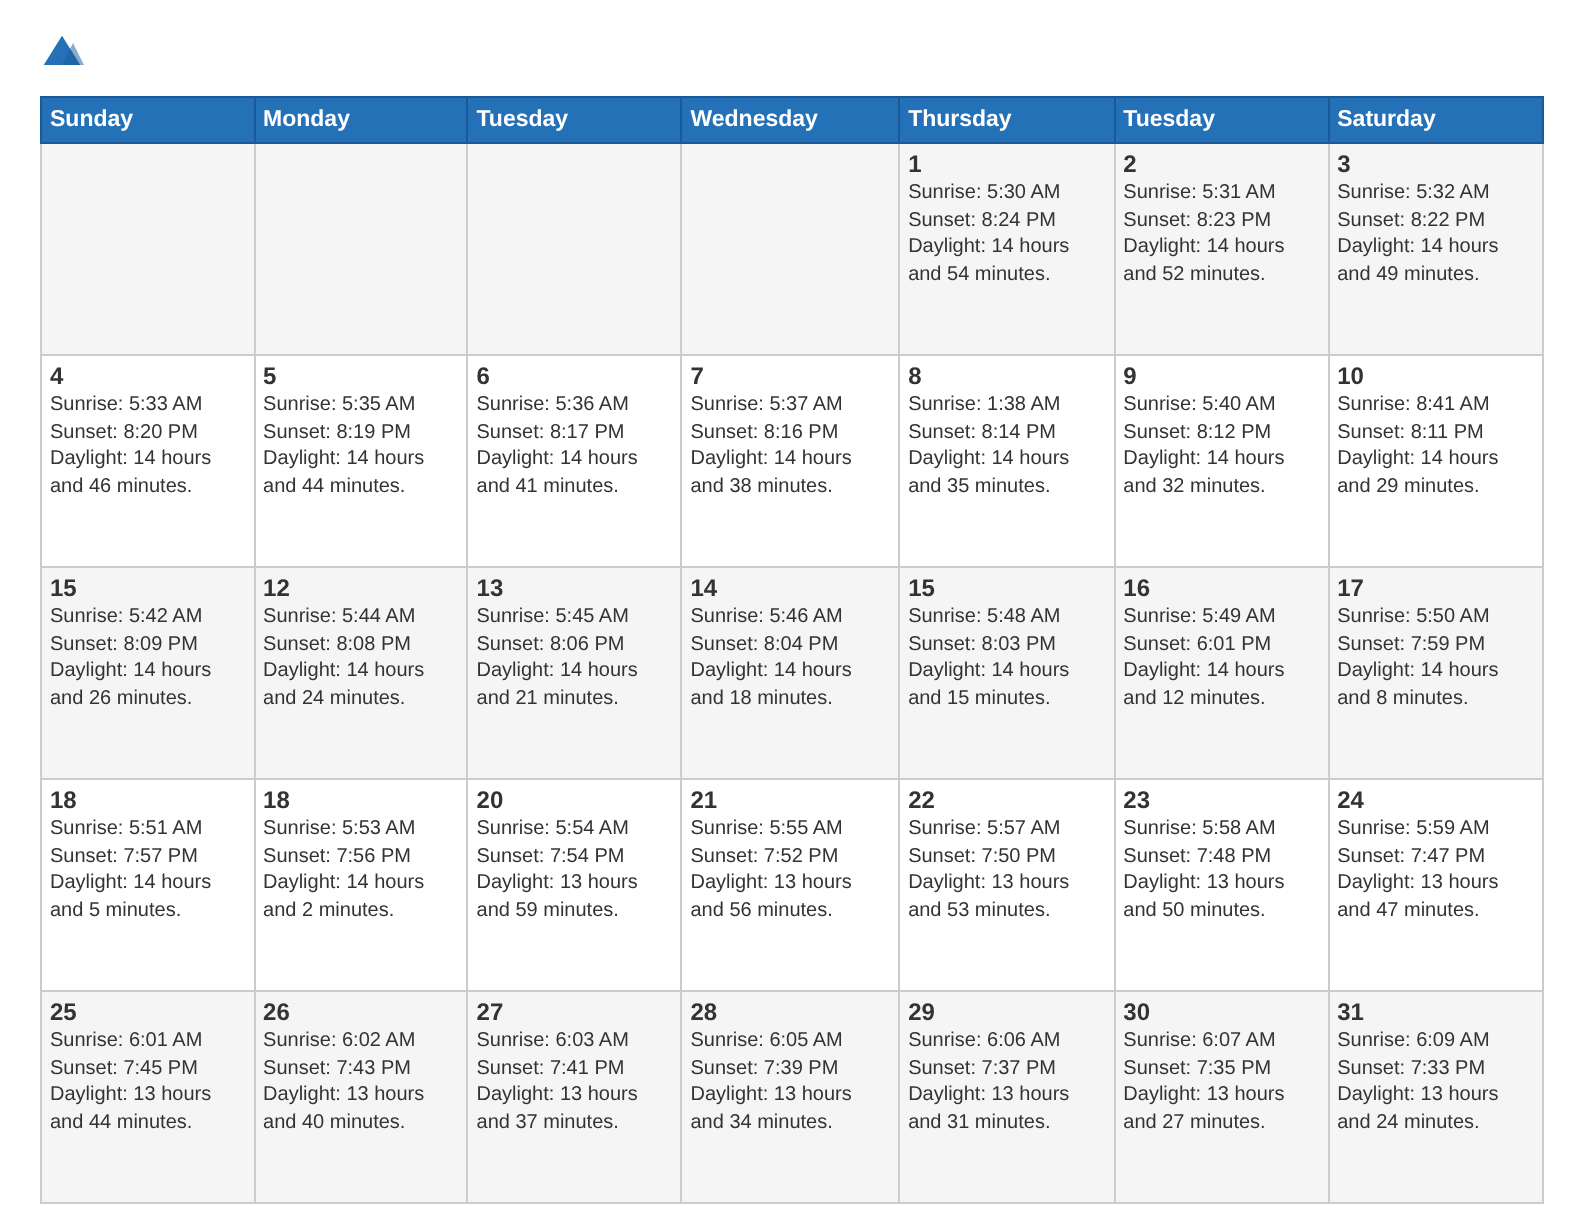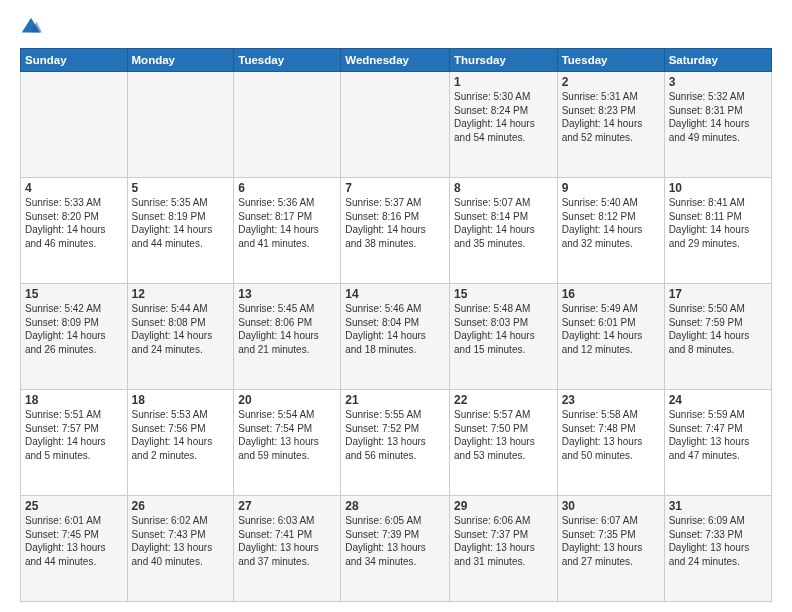--- a/index.html
+++ b/index.html
@@ -147,21 +147,21 @@
           <td>
             <span class="day-number">2</span>
             <div class="day-info">Sunrise: 5:31 AM
 Sunset: 8:23 PM
 Daylight: 14 hours
 and 52 minutes.</div>
           </td>
           <td>
             <span class="day-number">3</span>
             <div class="day-info">Sunrise: 5:32 AM
-Sunset: 8:31 PM
+Sunset: 8:22 PM
 Daylight: 14 hours
 and 49 minutes.</div>
           </td>
         </tr>
         <tr>
           <td>
             <span class="day-number">4</span>
             <div class="day-info">Sunrise: 5:33 AM
 Sunset: 8:20 PM
 Daylight: 14 hours
@@ -183,21 +183,21 @@
           </td>
           <td>
             <span class="day-number">7</span>
             <div class="day-info">Sunrise: 5:37 AM
 Sunset: 8:16 PM
 Daylight: 14 hours
 and 38 minutes.</div>
           </td>
           <td>
             <span class="day-number">8</span>
-            <div class="day-info">Sunrise: 5:07 AM
+            <div class="day-info">Sunrise: 1:38 AM
 Sunset: 8:14 PM
 Daylight: 14 hours
 and 35 minutes.</div>
           </td>
           <td>
             <span class="day-number">9</span>
             <div class="day-info">Sunrise: 5:40 AM
 Sunset: 8:12 PM
 Daylight: 14 hours
 and 32 minutes.</div>

